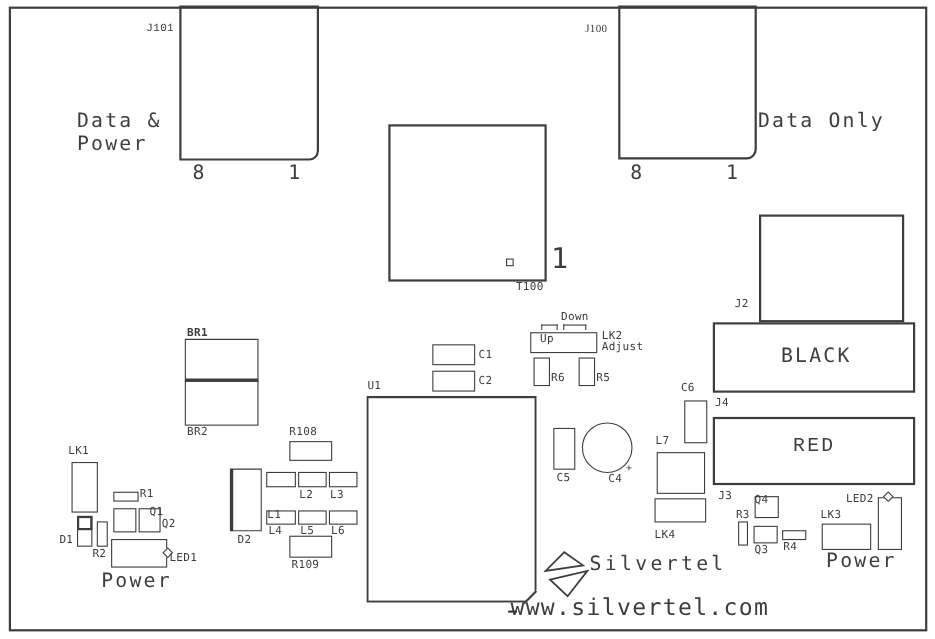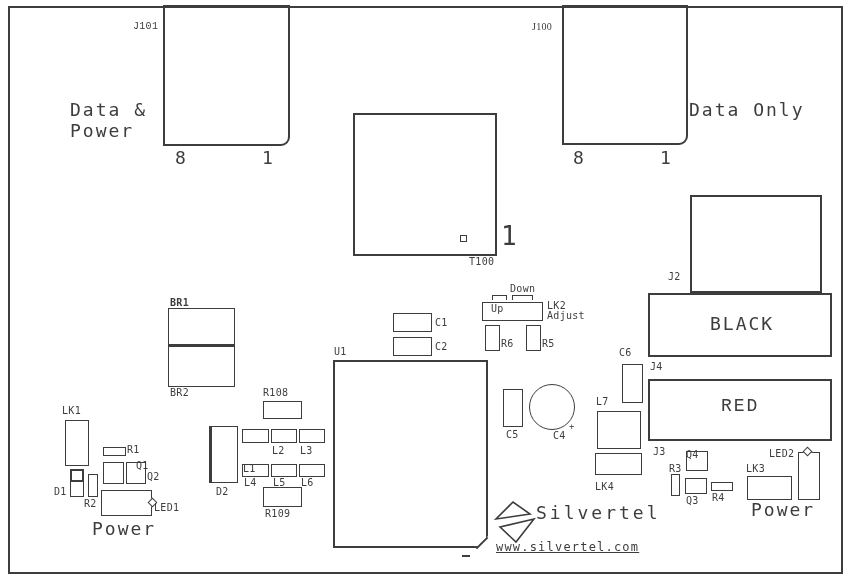--- a/index.html
+++ b/index.html
@@ -19,21 +19,21 @@
   .fill{background:#3d3d3d;border:none;}
   .bracket{border-width:1.5px;border-bottom:none;}
   .notch{transform:rotate(45deg);background:#ffffff;}
   .lbl{position:absolute;white-space:pre;line-height:1.1;color:#3d3d3d;}
   .sm{font-size:10px;letter-spacing:0.3px;}
   .lg{font-size:18px;letter-spacing:2px;}
   .xl{font-size:26px;letter-spacing:1px;}
   .tiny{font-size:9px;}
   .brand-name{left:536px;top:503px;font-size:18px;letter-spacing:3px;}
   .brand-product{left:536px;top:523px;font-size:18px;letter-spacing:2px;}
-  .brand-website{left:496px;top:541px;font-size:12px;letter-spacing:1.2px;text-decoration:underline;}
+  .brand-website{left:464px;top:541px;font-size:21px;letter-spacing:1.2px;}
   .logo{position:absolute;left:494px;top:500px;}
 </style>
 </head>
 <body>
 
 <div id="board">
   <svg class="logo" width="42" height="44" viewBox="0 0 42 44">
     <path d="M19,2 L2,19 L36,14 Z" fill="none" stroke="#3d3d3d" stroke-width="1.6"></path>
     <path d="M6,27 L40,19 L22,42 Z" fill="none" stroke="#3d3d3d" stroke-width="1.6"></path>
   </svg>

